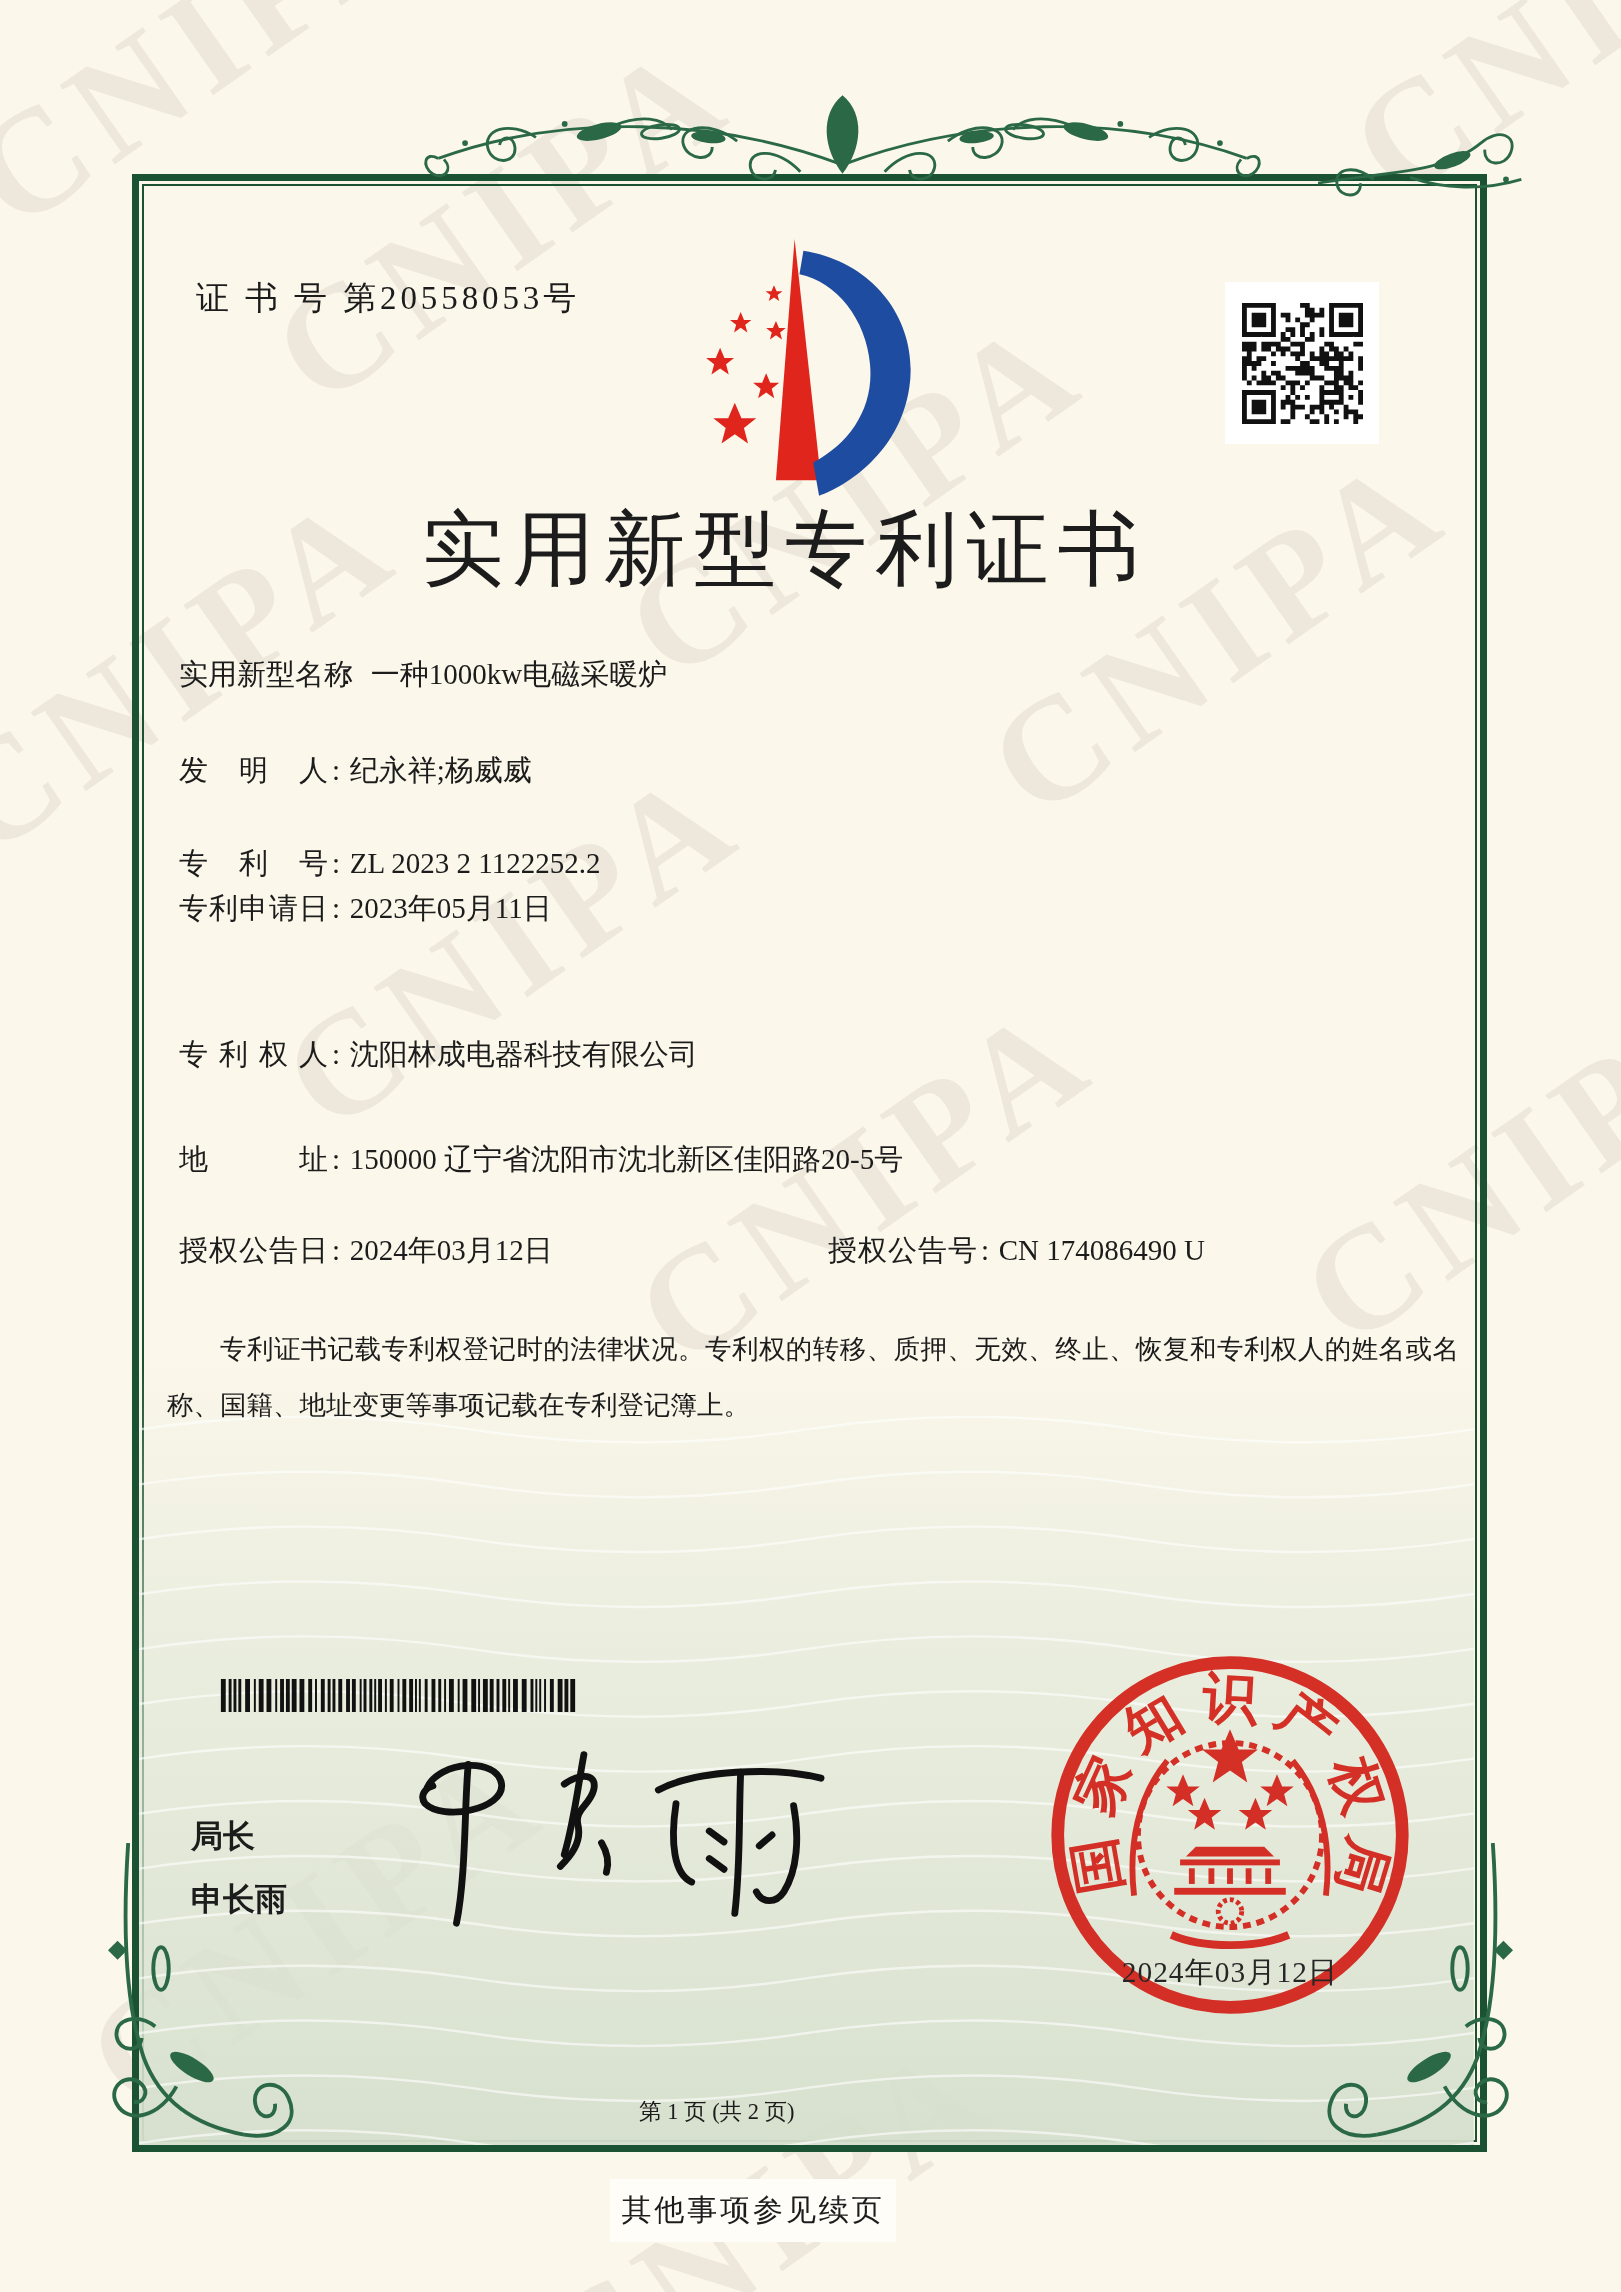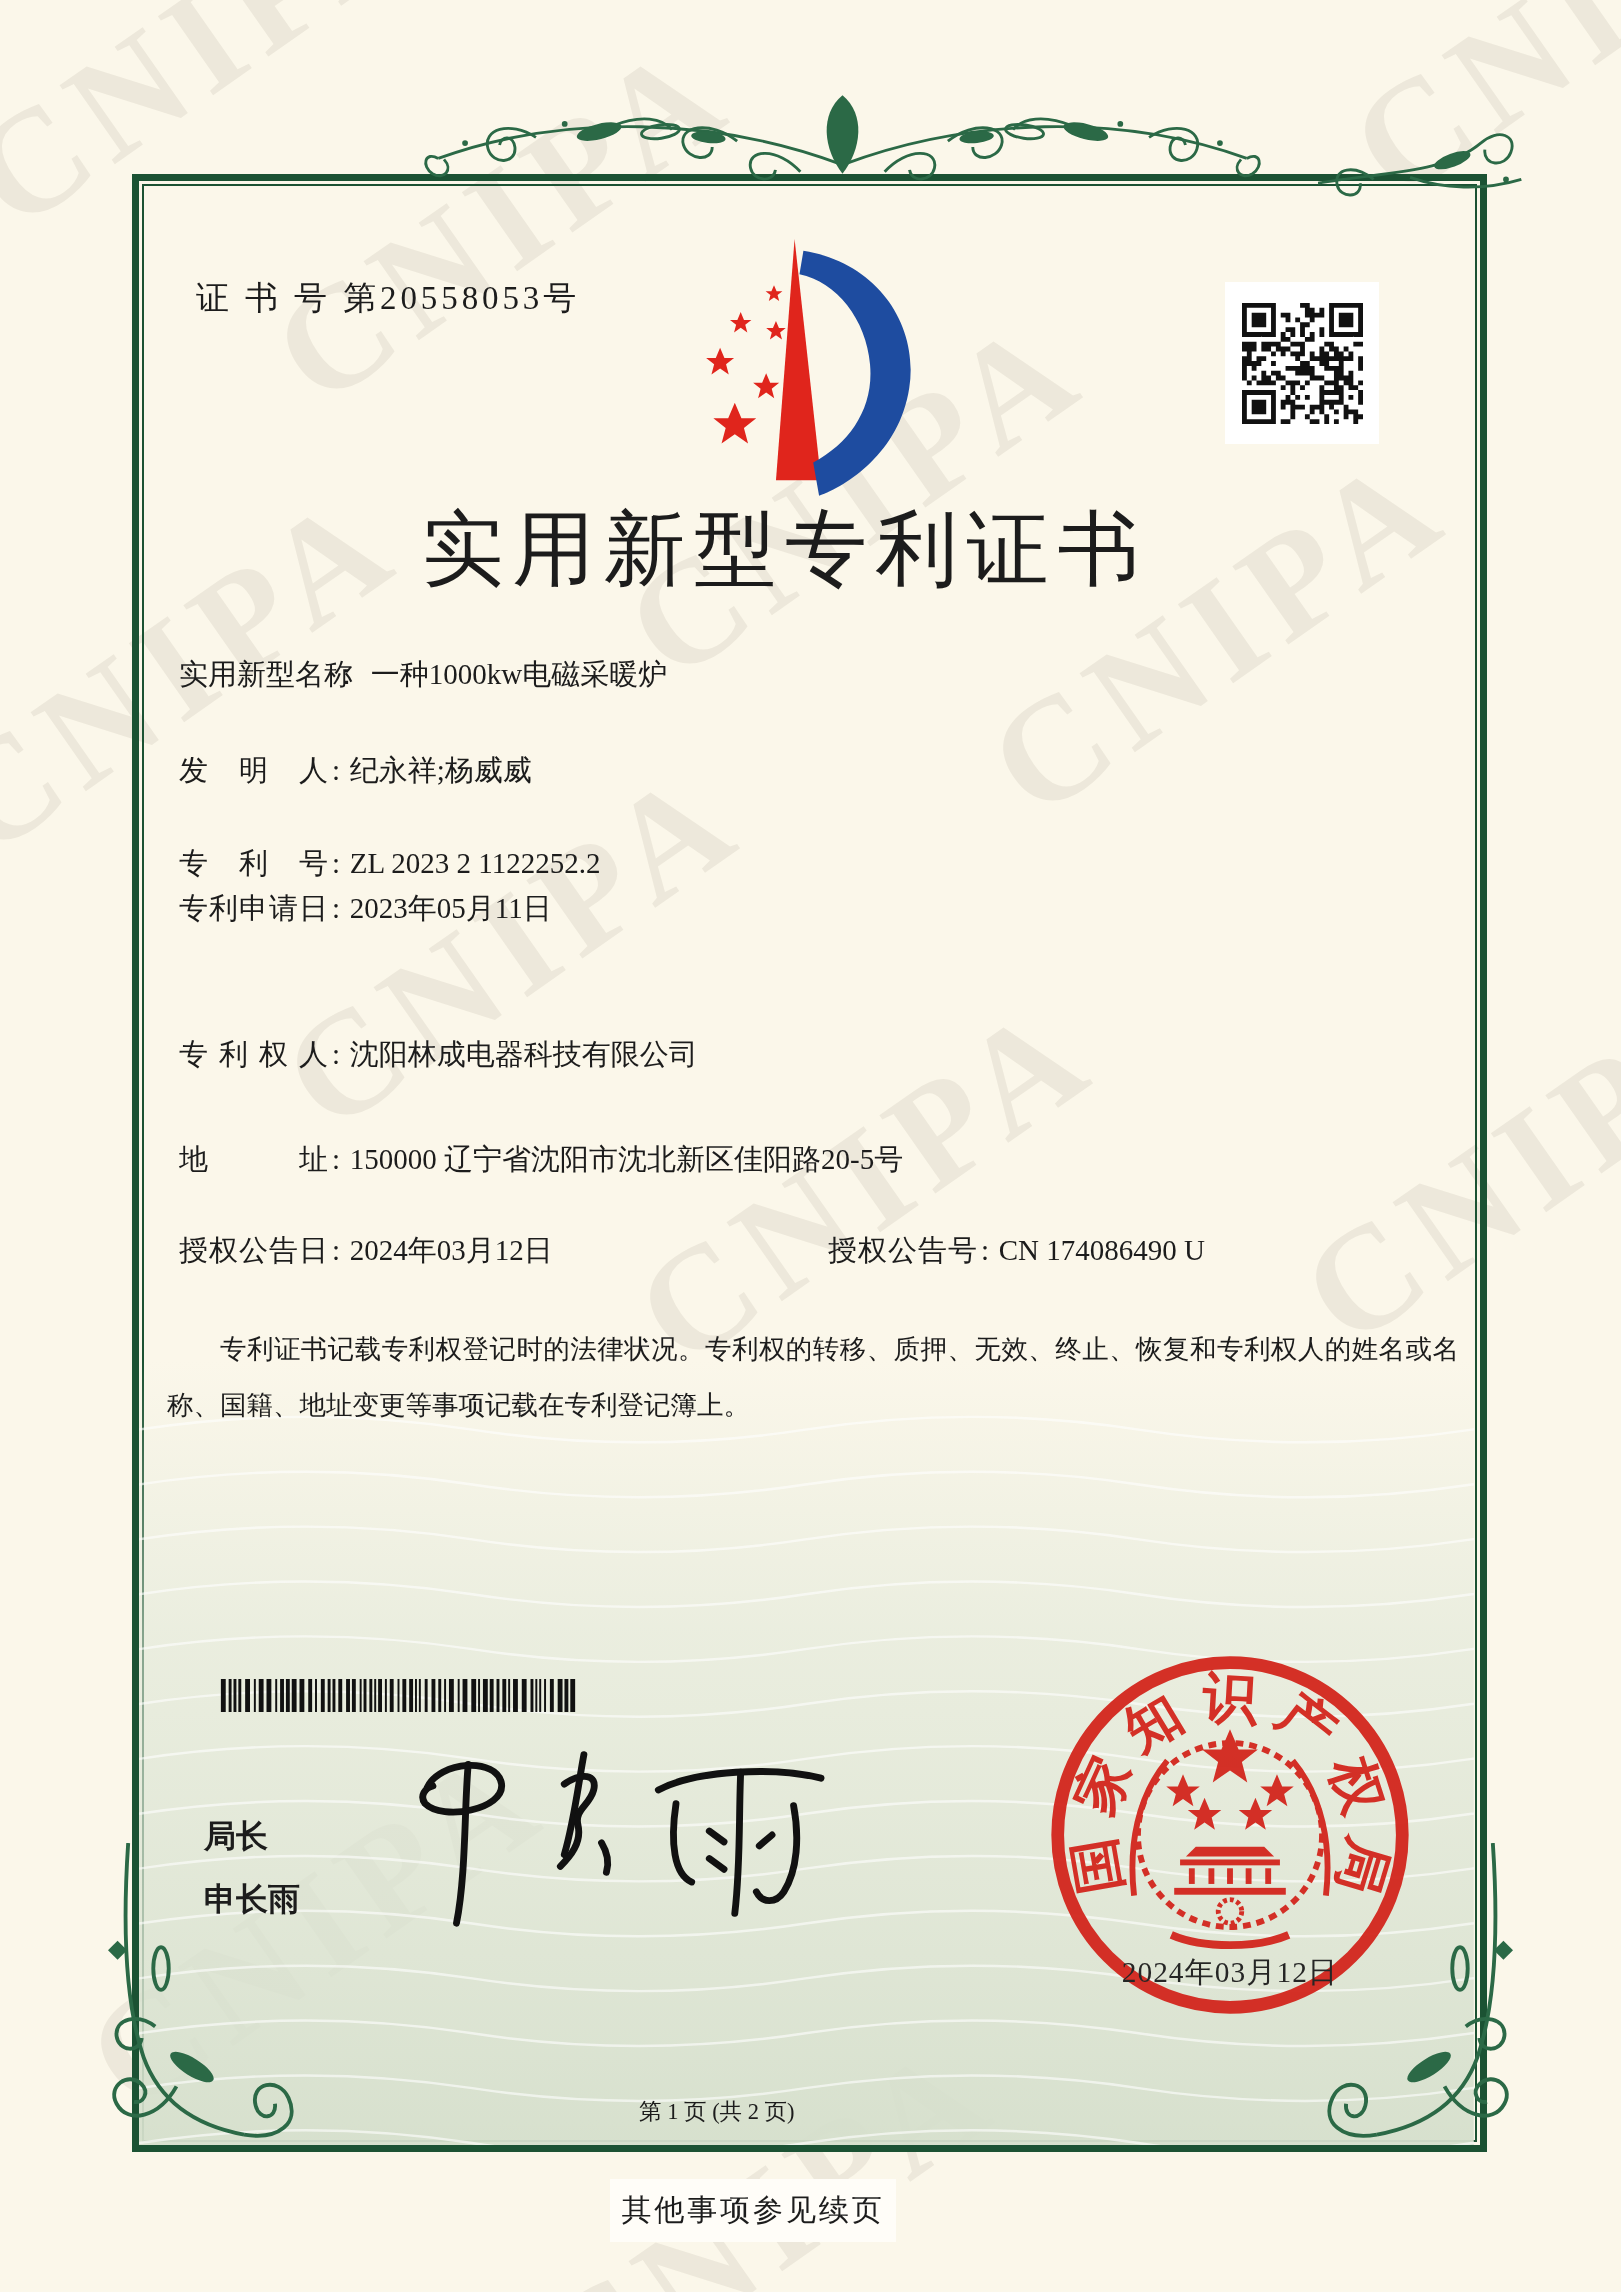--- a/index.html
+++ b/index.html
@@ -34,21 +34,21 @@
   .field-row{position:absolute;left:179px;font-size:29px;white-space:nowrap;z-index:3;}
   .field-label{display:inline-block;width:149px;text-align:justify;text-align-last:justify;}
   .field-sep{display:inline-block;margin:0 9.8px 0 3.9px;}
   .field-row.r0{top:655px}.field-row.r1{top:751px}.field-row.r2{top:844px}
   .field-row.r3{top:889px}.field-row.r4{top:1035px}.field-row.r5{top:1140px}
   .field-row.r6{top:1231px}
   .grant2{position:absolute;left:649px;top:0;white-space:nowrap;}
   .paras{position:absolute;left:167px;top:1321px;width:1292px;z-index:3;}
   .paras p{margin:0;font-size:26.5px;line-height:56px;text-align:justify;text-indent:2em;}
   .barcode{position:absolute;left:219px;top:1679px;z-index:3;}
-  .signer{position:absolute;left:204px;z-index:3;font-family:Liberation Serif, serif;
+  .signer{position:absolute;left:191px;z-index:3;font-family:Liberation Serif, serif;
     font-weight:bold;font-size:32px;}
   .signer.t1{top:1815px}.signer.t2{top:1878px}
   .sig{position:absolute;left:382px;top:1727px;z-index:3;}
   .seal{position:absolute;left:1044px;top:1649px;z-index:4;opacity:.95;}
   .page-num{position:absolute;left:639px;top:2096px;font-size:22.5px;z-index:3;white-space:nowrap;}
   .contbox{
     position:absolute;left:610px;top:2179px;width:286px;height:63px;background:#fffdf8;
     display:flex;align-items:center;justify-content:center;z-index:3;
     font-size:30px;letter-spacing:2.9px;white-space:nowrap;text-align:right;
   }

